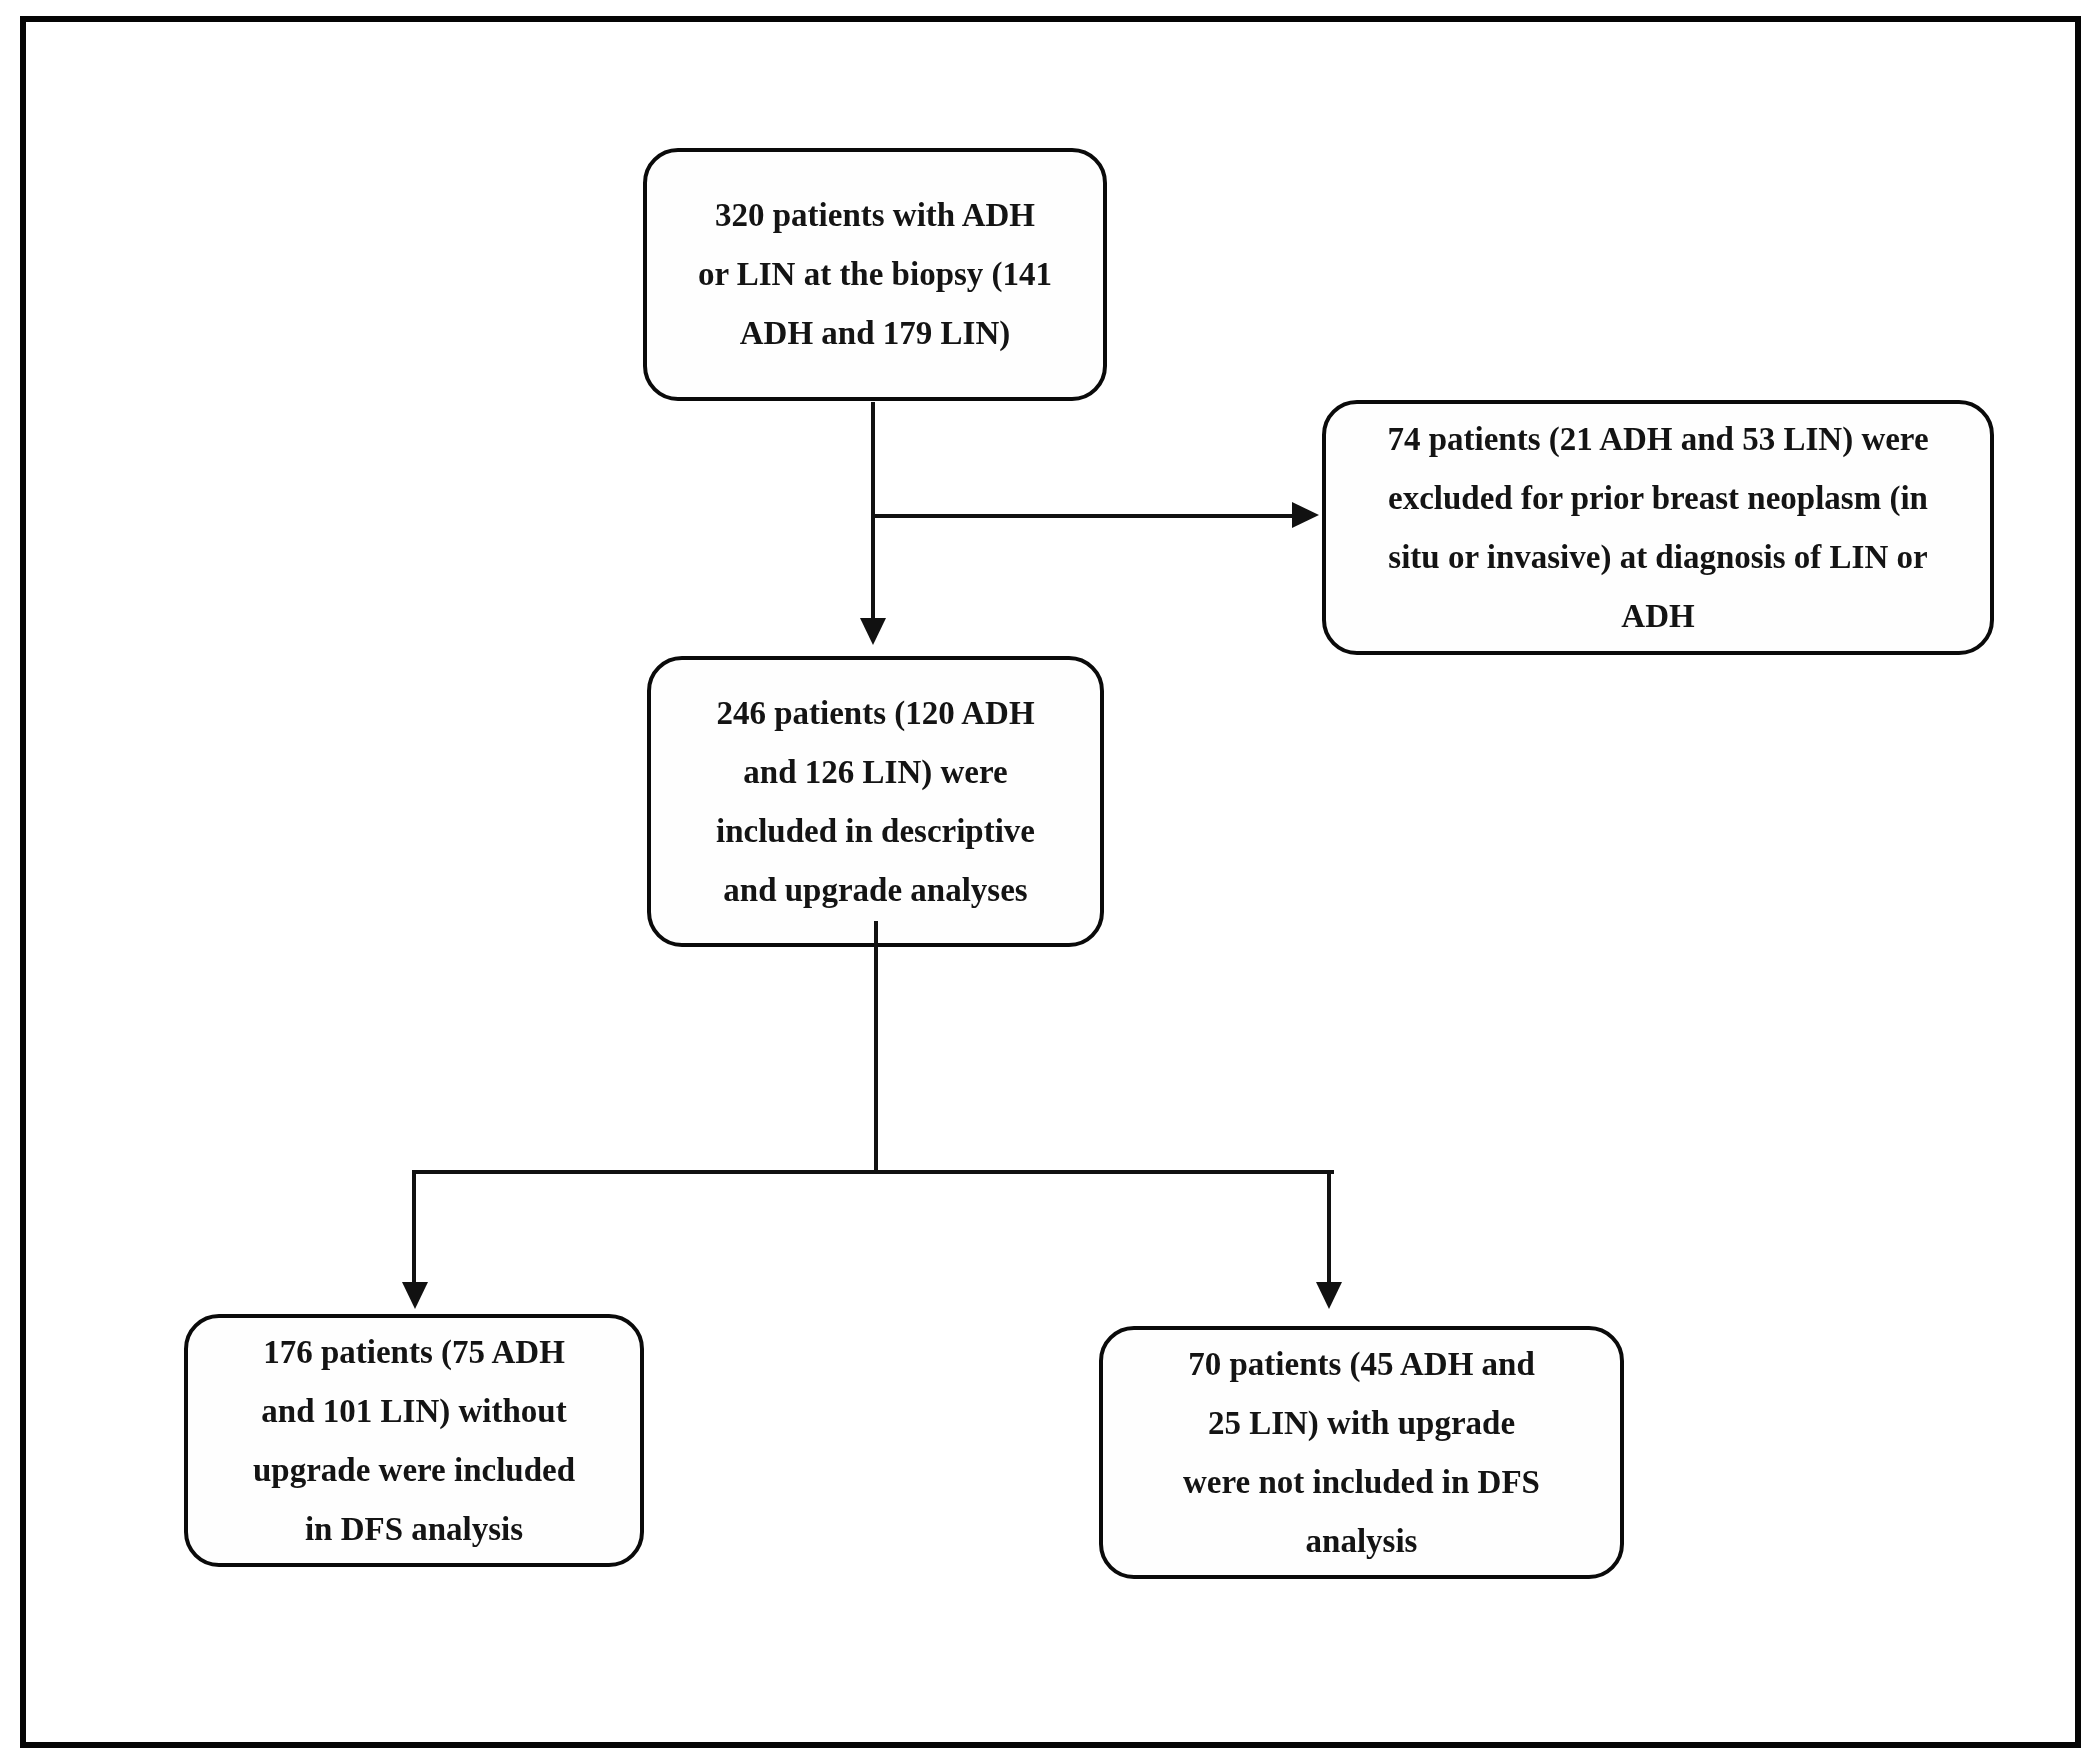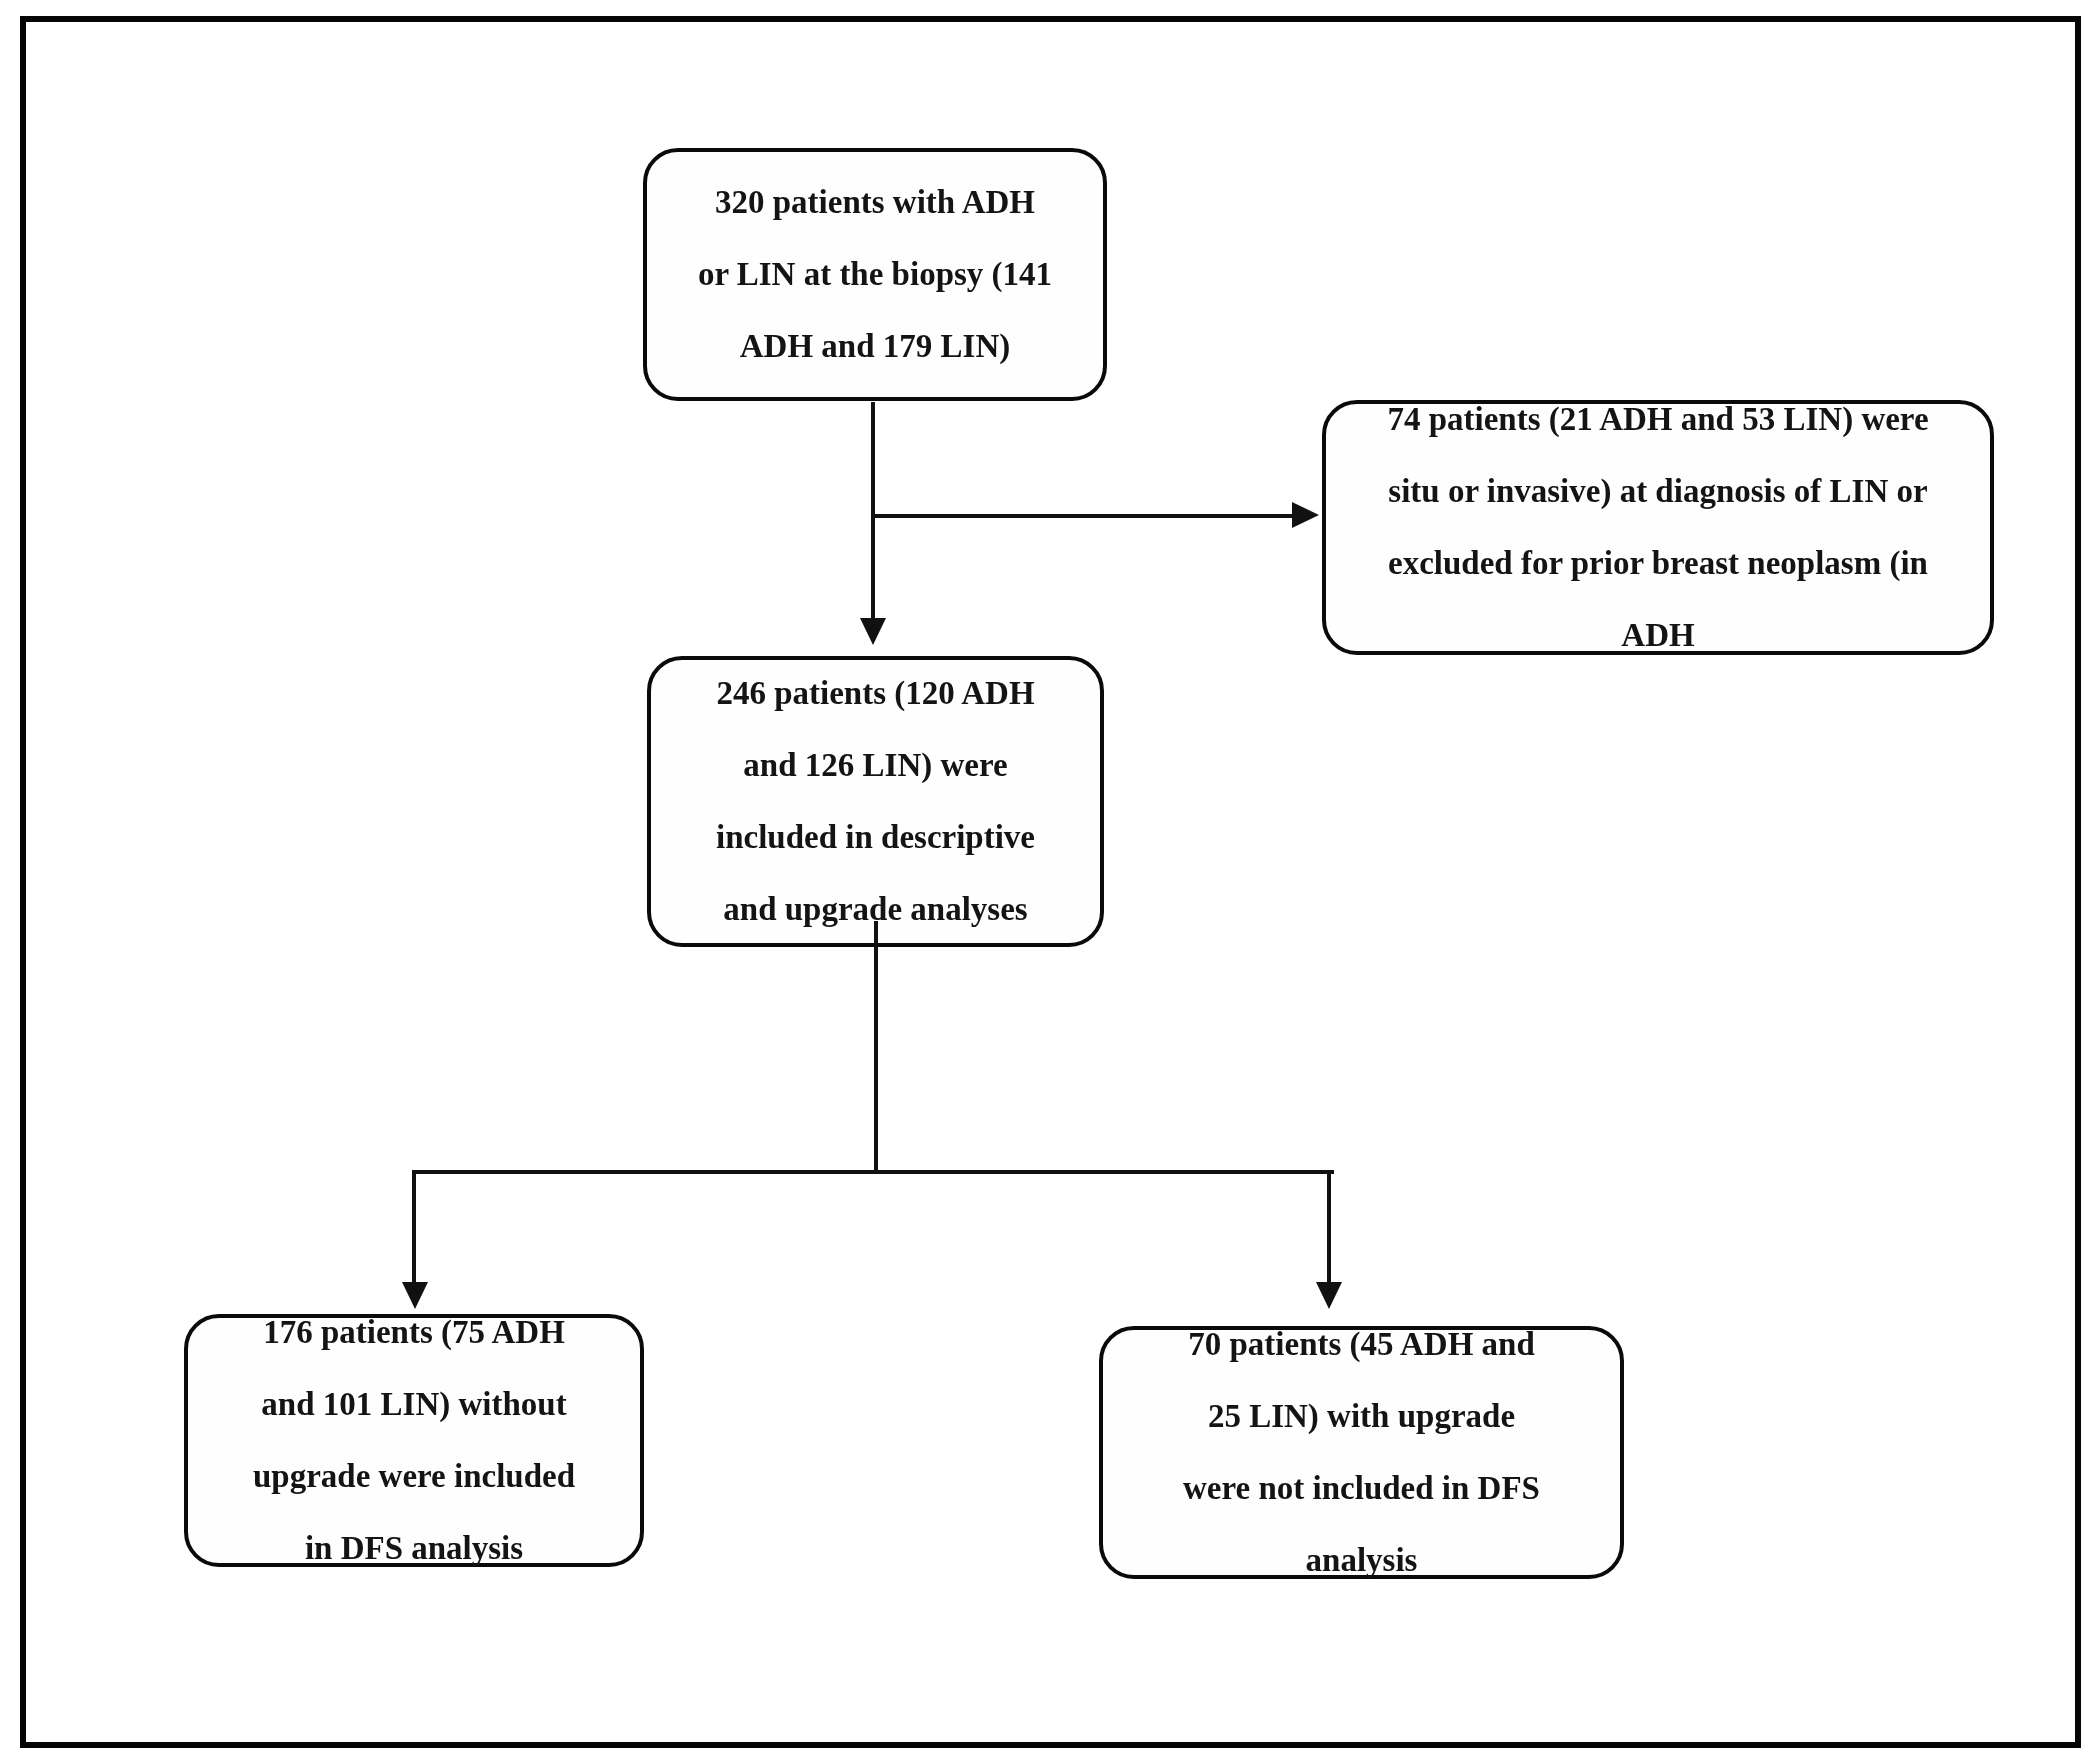--- a/index.html
+++ b/index.html
@@ -33,21 +33,20 @@
     display: flex;
     flex-direction: column;
     align-items: center;
     justify-content: center;
     text-align: center;
     color: #141414;
     font-size: 33px;
     font-weight: 600;
     line-height: 59px;
     padding: 7.6px 18px;
-    gap: 13px;
   }
   .node span { display: block; white-space: nowrap; }
 
   .node-top          { left: 643px;  top: 148px;  width: 464px; height: 253px; }
   .node-excluded     { left: 1322px; top: 400px;  width: 672px; height: 255px; justify-content: center; }
   .node-middle       { left: 647px;  top: 656px;  width: 457px; height: 291px; }
   .node-bottom-left  { left: 184px;  top: 1314px; width: 460px; height: 253px; }
   .node-bottom-right { left: 1099px; top: 1314px; width: 525px; height: 253px; margin-top: 12px; }
 
   .edge {
@@ -76,22 +75,22 @@
 <div class="frame"></div>
 
 <div class="node node-top">
   <span>320 patients with ADH</span>
   <span>or LIN at the biopsy (141</span>
   <span>ADH and 179 LIN)</span>
 </div>
 
 <div class="node node-excluded">
   <span>74 patients (21 ADH and 53 LIN) were</span>
+  <span>excluded for prior breast neoplasm (in</span>
   <span>situ or invasive) at diagnosis of LIN or</span>
-  <span>excluded for prior breast neoplasm (in</span>
   <span>ADH</span>
 </div>
 
 <div class="node node-middle">
   <span>246 patients (120 ADH</span>
   <span>and 126 LIN) were</span>
   <span>included in descriptive</span>
   <span>and upgrade analyses</span>
 </div>
 

